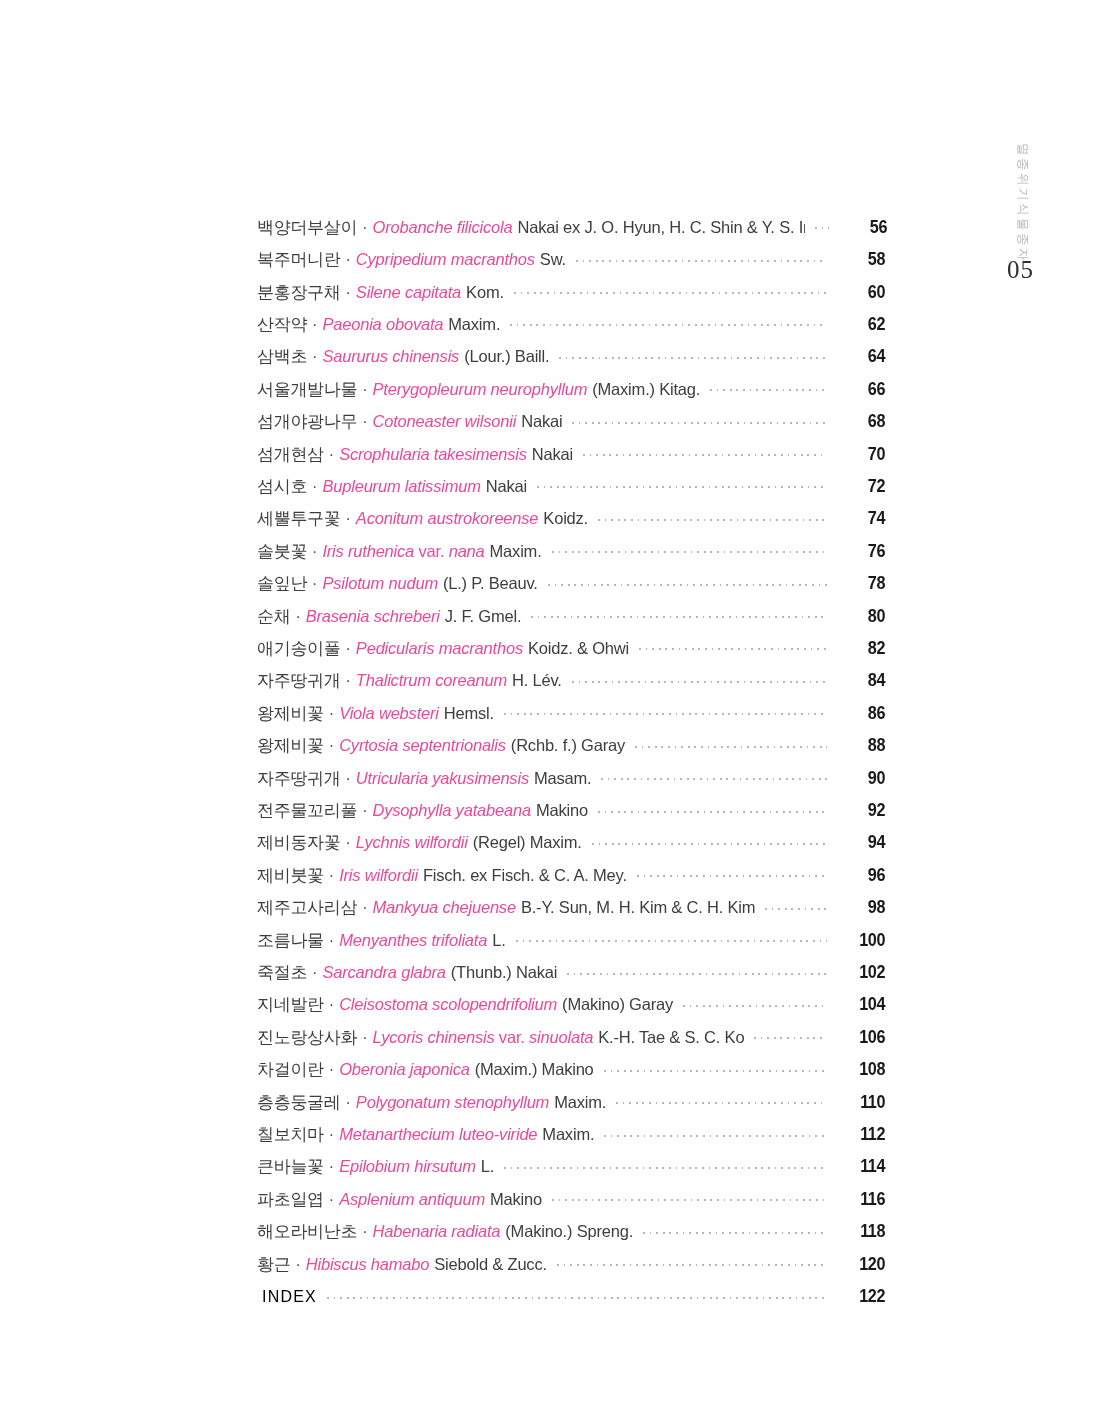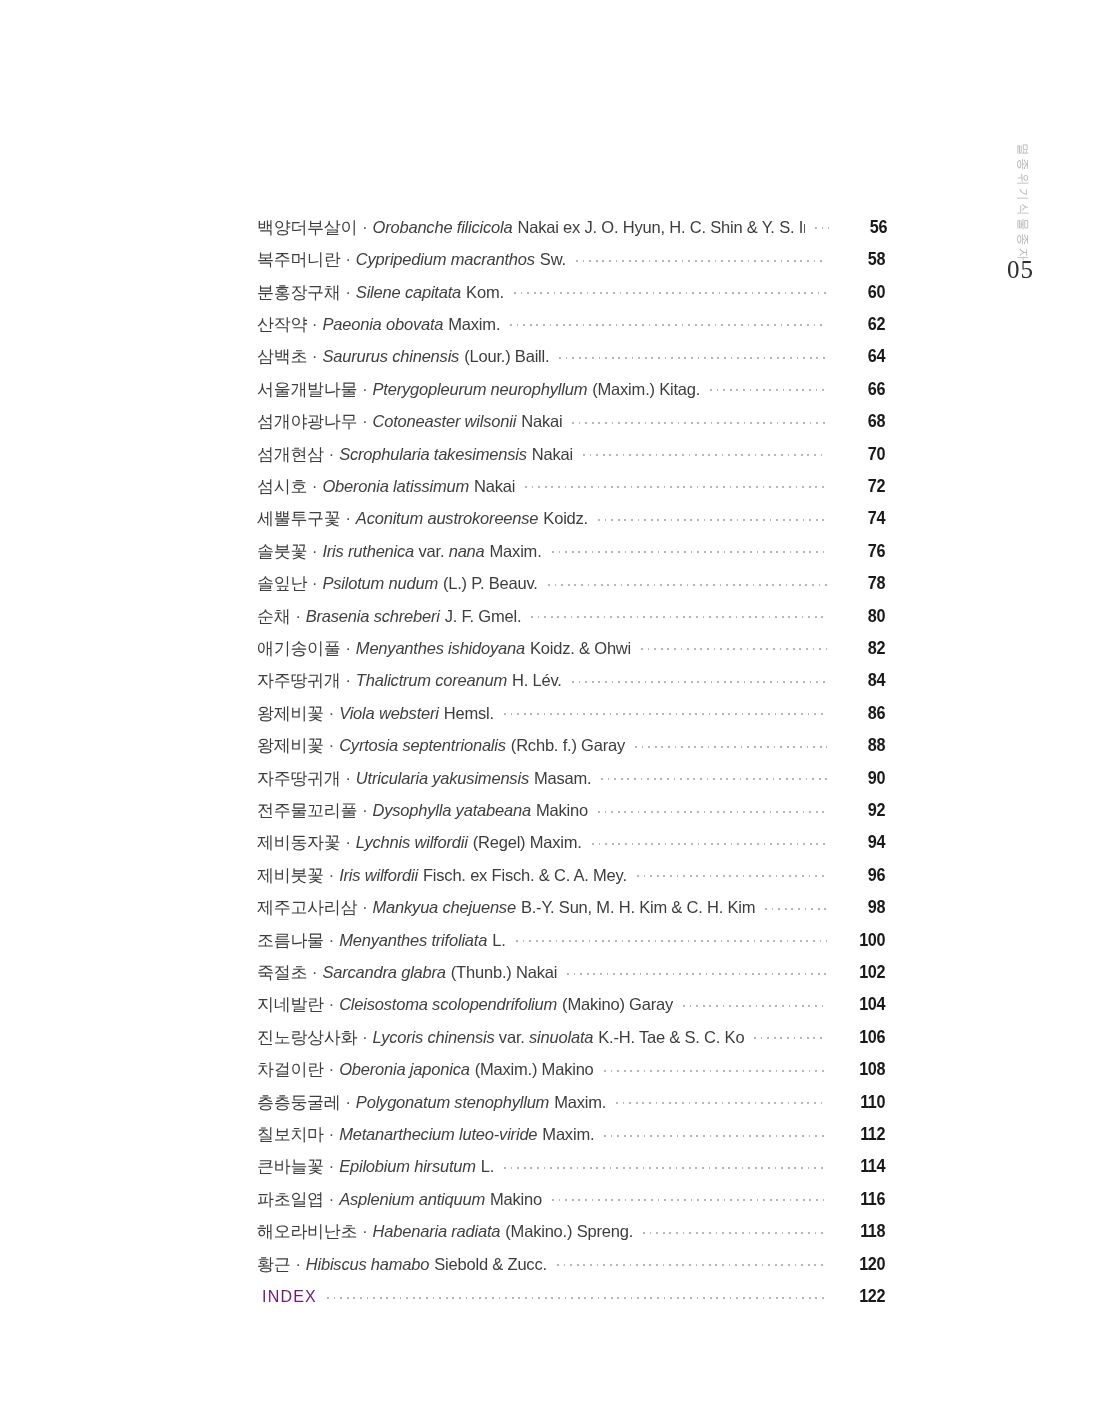--- a/index.html
+++ b/index.html
@@ -68,21 +68,21 @@
     letter-spacing: -0.3px;
   }
   .sep {
     font-size: 16px;
     color: #4a4a4a;
     margin: 0 5px;
   }
   .sci {
     font-size: 16.5px;
     font-style: italic;
-    color: #404040;
+    color: #ec4899;
     letter-spacing: -0.2px;
   }
   .sci .rm { font-style: normal; }
   .auth {
     font-size: 16.5px;
     color: #3d3d3d;
     margin-left: 5px;
     letter-spacing: -0.2px;
   }
   .auth:empty { margin-left: 0; }
@@ -100,21 +100,21 @@
     text-align: right;
     font-size: 18px;
     font-weight: bold;
     color: #191919;
     letter-spacing: -0.5px;
     transform: scaleX(0.9);
     transform-origin: right center;
   }
   
   .row.plain .kr {
-    color: #701a75;
+    color: #000000;
     font-size: 16px;
     letter-spacing: 1.2px;
     padding-left: 5px;
     text-align: right;
   }
 </style>
 </head>
 <body>
 
 <div class="page">
@@ -201,21 +201,21 @@
       <span class="sci">Scrophularia takesimensis</span>
       <span class="auth">Nakai</span>
     </span>
     <span class="leader"></span>
     <span class="num">70</span>
   </div>
       <div class="row">
     <span class="entry-label">
       <span class="kr">섬시호</span>
       <span class="sep">·</span>
-      <span class="sci">Oberonia latissimum</span>
+      <span class="sci">Bupleurum latissimum</span>
       <span class="auth">Nakai</span>
     </span>
     <span class="leader"></span>
     <span class="num">72</span>
   </div>
       <div class="row">
     <span class="entry-label">
       <span class="kr">세뿔투구꽃</span>
       <span class="sep">·</span>
       <span class="sci">Aconitum austrokoreense</span>
@@ -251,21 +251,21 @@
       <span class="sci">Brasenia schreberi</span>
       <span class="auth">J. F. Gmel.</span>
     </span>
     <span class="leader"></span>
     <span class="num">80</span>
   </div>
       <div class="row">
     <span class="entry-label">
       <span class="kr">애기송이풀</span>
       <span class="sep">·</span>
-      <span class="sci">Menyanthes ishidoyana</span>
+      <span class="sci">Pedicularis macranthos</span>
       <span class="auth">Koidz. &amp; Ohwi</span>
     </span>
     <span class="leader"></span>
     <span class="num">82</span>
   </div>
       <div class="row">
     <span class="entry-label">
       <span class="kr">자주땅귀개</span>
       <span class="sep">·</span>
       <span class="sci">Thalictrum coreanum</span>

